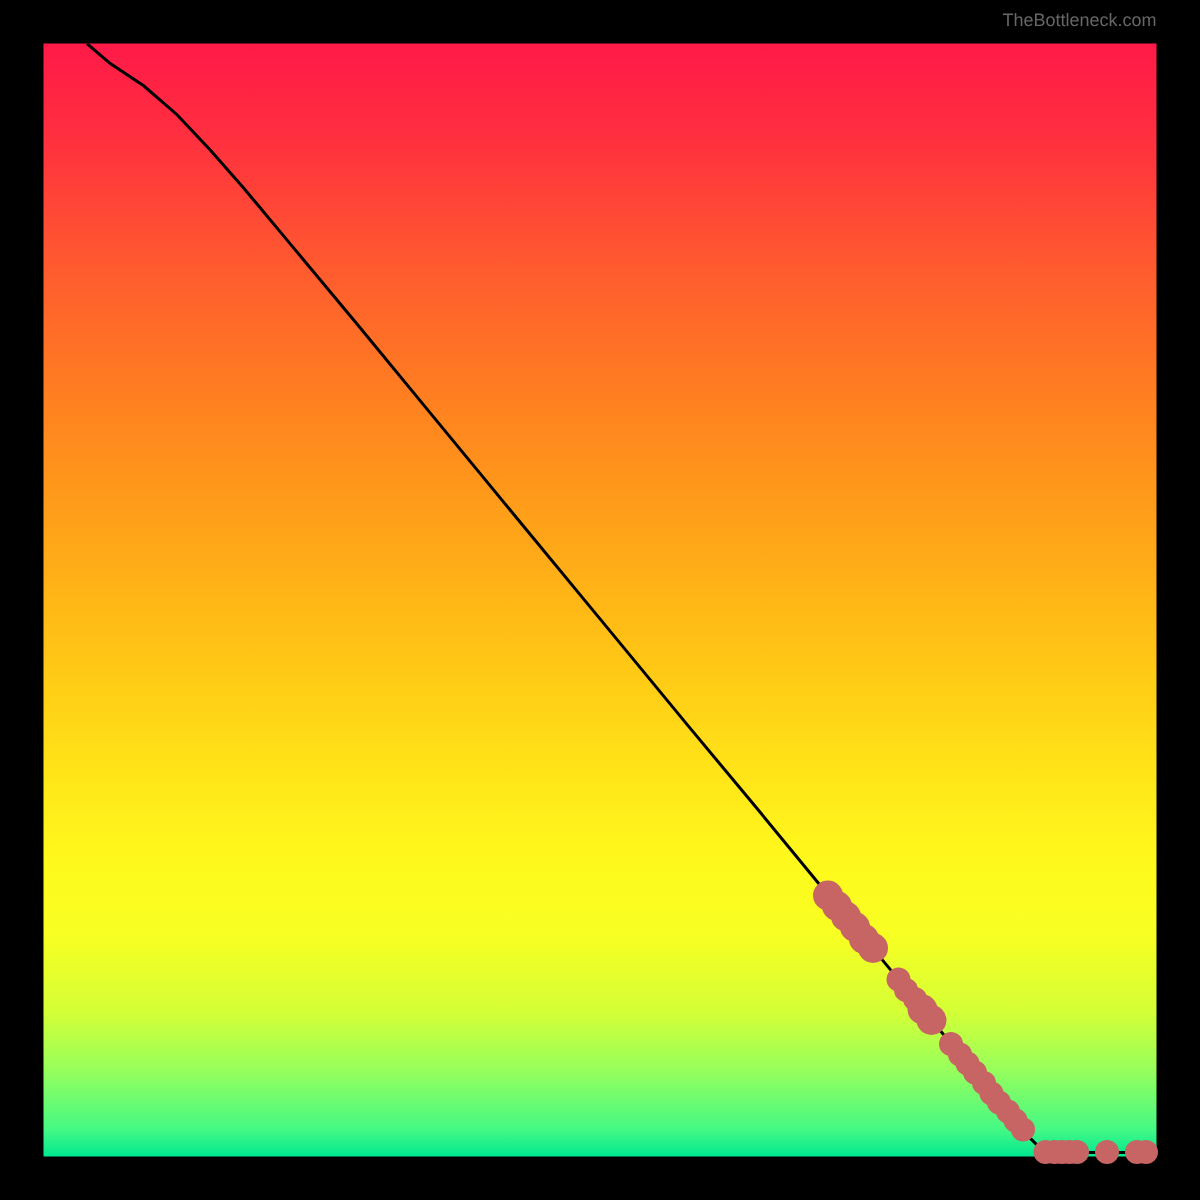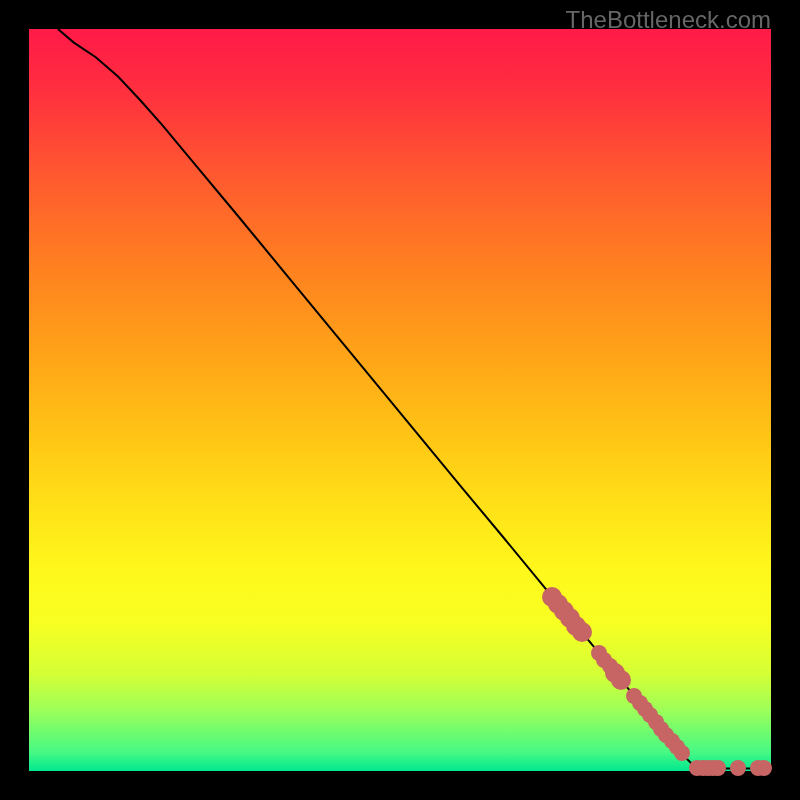--- a/index.html
+++ b/index.html
@@ -35,21 +35,21 @@
         #9aff5a 92%,
         #46f984 97.5%,
         #00e890 100%
       );
     }
     .attrib {
       position: absolute;
       top: 6px;
       right: 29px;
       color: #666;
-      font-size: 24px;
+      font-size: 12px;
       font-weight: normal;
     }
     .curve-svg {
       position: absolute;
       top: 0;
       left: 0;
       width: 100%;
       height: 100%;
       pointer-events: none;
     }

